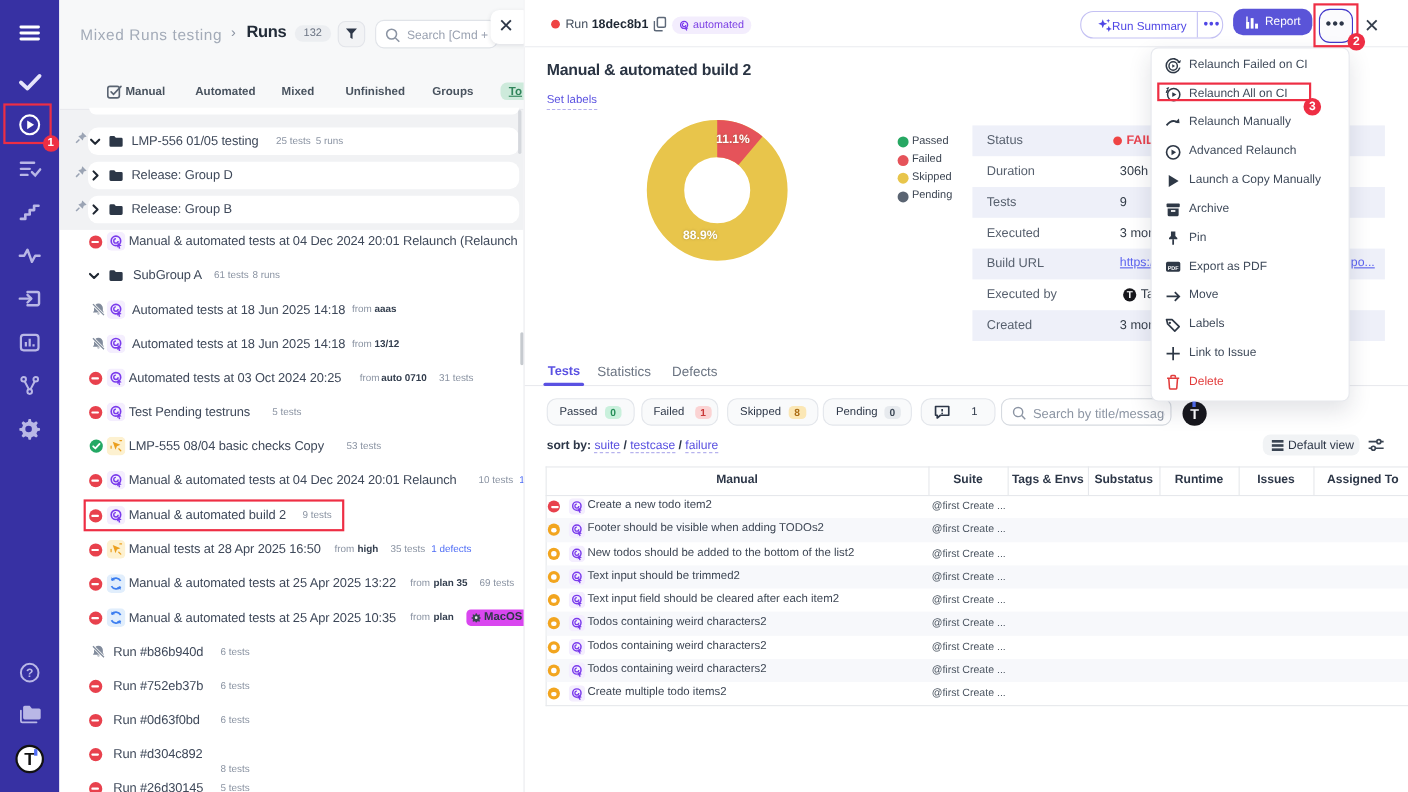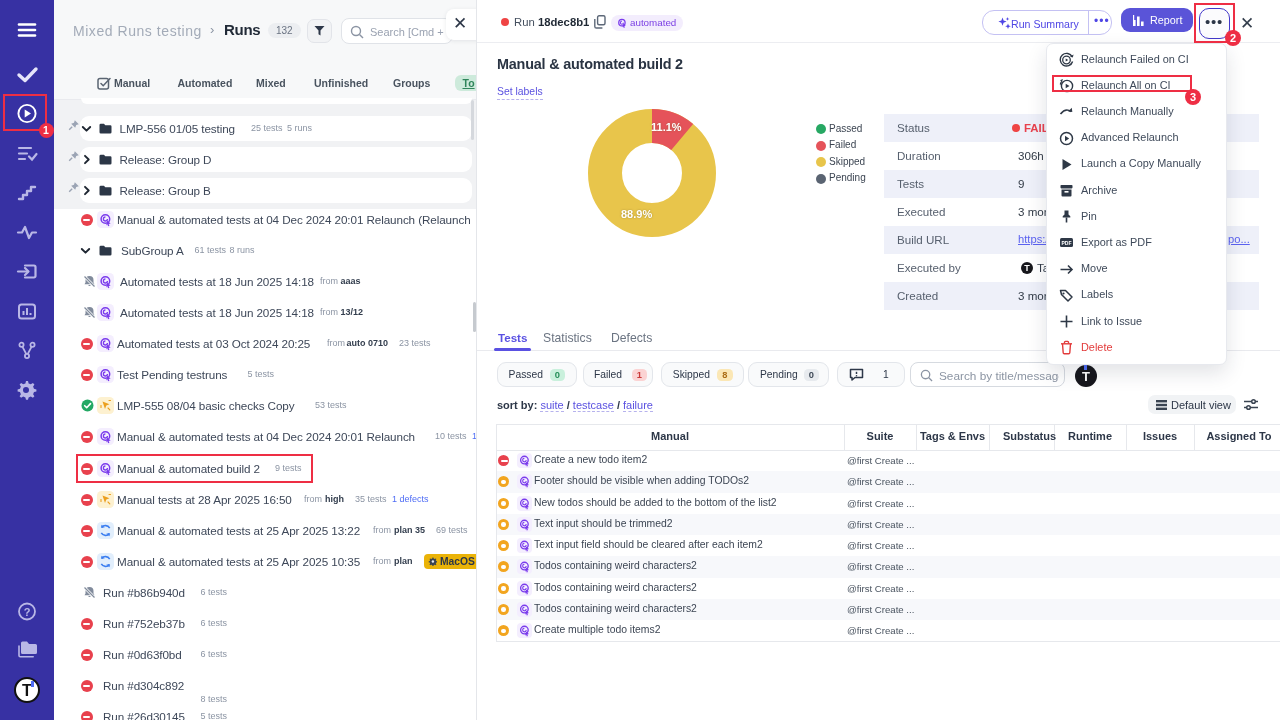--- a/index.html
+++ b/index.html
@@ -245,21 +245,21 @@
   <span class="icr abs" style="left:26.5px; top:337.5px"></span>
   <svg class="abs" style="left:42.5px; top:335.0px" width="17" height="17" viewBox="0 0 17 17">
       <rect width="17" height="17" rx="4.5" fill="#f4eefe"></rect>
       <circle cx="8.4" cy="8" r="4.3" stroke="#7a3bec" stroke-width="1.5" fill="none"></circle>
       <path d="M8.4 6 a2 2 0 1 0 2 2" stroke="#7a3bec" stroke-width="1.3" fill="none"></path>
       <path d="M10.2 9.6 L13.6 12.4 L11.7 12.9 L12.4 14.8 L11.1 15.2 L10.4 13.2 L9.2 14.4 Z" fill="#7a3bec"></path>
     </svg>
   <div class="abs ttl" style="left:63px; top:336.5px; white-space:nowrap;">Automated tests at 03 Oct 2024 20:25</div>
   <div class="abs from" style="left:273px; top:338.0px;">from</div>
   <div class="abs fromb" style="left:292.5px; top:338.0px; white-space:nowrap;">auto 0710</div>
-  <div class="abs meta" style="left:345px; top:338.0px; white-space:nowrap;">23 tests</div>
+  <div class="abs meta" style="left:345px; top:338.0px; white-space:nowrap;">31 tests</div>
   <span class="icr abs" style="left:26.5px; top:368.5px"></span>
   <svg class="abs" style="left:42.5px; top:366.0px" width="17" height="17" viewBox="0 0 17 17">
       <rect width="17" height="17" rx="4.5" fill="#f4eefe"></rect>
       <circle cx="8.4" cy="8" r="4.3" stroke="#7a3bec" stroke-width="1.5" fill="none"></circle>
       <path d="M8.4 6 a2 2 0 1 0 2 2" stroke="#7a3bec" stroke-width="1.3" fill="none"></path>
       <path d="M10.2 9.6 L13.6 12.4 L11.7 12.9 L12.4 14.8 L11.1 15.2 L10.4 13.2 L9.2 14.4 Z" fill="#7a3bec"></path>
     </svg>
   <div class="abs ttl" style="left:63px; top:367.5px; white-space:nowrap;">Test Pending testruns</div>
   <div class="abs meta" style="left:193.5px; top:369.0px; white-space:nowrap;">5 tests</div>
   <svg class="abs" style="left:26.5px; top:399.0px" width="13" height="13" viewBox="0 0 13 13">
@@ -331,21 +331,21 @@
       <g stroke="#3c7ef0" stroke-width="1.6" fill="none">
         <path d="M12.7 6.1 a5 5 0 0 0 -8.3 -0.6"></path>
         <path d="M4.3 10.9 a5 5 0 0 0 8.3 0.6"></path>
       </g>
       <path d="M4.2 2.8 l0.4 3.3 l3.2 -0.9 Z" fill="#3c7ef0"></path>
       <path d="M12.8 14.2 l-0.4 -3.3 l-3.2 0.9 Z" fill="#3c7ef0"></path>
     </svg>
   <div class="abs ttl" style="left:63px; top:554.5px; white-space:nowrap;">Manual &amp; automated tests at 25 Apr 2025 10:35</div>
   <div class="abs from" style="left:319px; top:556.0px;">from</div>
   <div class="abs fromb" style="left:340px; top:556.0px; white-space:nowrap;">plan</div>
-  <div class="abs" style="left:370px; top:554.0px; width:74px; height:15px; background:#eab308; border-radius:4px;">
+  <div class="abs" style="left:370px; top:554.0px; width:74px; height:15px; background:#d946ef; border-radius:4px;">
       <svg width="9" height="9" viewBox="0 0 9 9" style="position:absolute;left:4px;top:3px;">
         <path d="M4.5 0.5 l0.9 0 l0.3 1.1 l1 0.4 l1 -0.6 l0.7 0.7 l-0.6 1 l0.4 1 l1.1 0.3 l0 0.9 l-1.1 0.3 l-0.4 1 l0.6 1 l-0.7 0.7 l-1 -0.6 l-1 0.4 l-0.3 1.1 l-0.9 0 l-0.3 -1.1 l-1 -0.4 l-1 0.6 l-0.7 -0.7 l0.6 -1 l-0.4 -1 l-1.1 -0.3 l0 -0.9 l1.1 -0.3 l0.4 -1 l-0.6 -1 l0.7 -0.7 l1 0.6 l1 -0.4 Z" fill="#3a4452"></path>
         <circle cx="4.9" cy="4.5" r="1.2" fill="#e8eaee"></circle>
       </svg>
       <span style="position:absolute; left:16px; top:2px; font-size:10.3px; font-weight:bold; color:#2d3748;">MacOS</span>
     </div>
   <svg class="abs" style="left:28.5px; top:586.0px" width="13" height="13" viewBox="0 0 13 13">
       <path d="M6.5 1 a4 4 0 0 1 4 4 v2.5 l1 1.7 h-10 l1 -1.7 v-2.5 a4 4 0 0 1 4 -4 Z M5.2 10 a1.4 1.4 0 0 0 2.6 0 Z" fill="#818b9c"></path>
       <line x1="1.5" y1="1.5" x2="11.5" y2="11.5" stroke="#fff" stroke-width="2.6"></line>
       <line x1="1.5" y1="1.5" x2="11.5" y2="11.5" stroke="#818b9c" stroke-width="1.2"></line>
@@ -513,21 +513,21 @@
 <div class="abs" style="left:19px; top:641px; width:784px; height:1px; background:#e6e8ec;"></div>
 <div class="abs" style="left:367px; top:424px; width:1px; height:26px; background:#e6e8ec;"></div>
 <div class="abs" style="left:439px; top:424px; width:1px; height:26px; background:#e6e8ec;"></div>
 <div class="abs" style="left:512px; top:424px; width:1px; height:26px; background:#e6e8ec;"></div>
 <div class="abs" style="left:576.5px; top:424px; width:1px; height:26px; background:#e6e8ec;"></div>
 <div class="abs" style="left:649px; top:424px; width:1px; height:26px; background:#e6e8ec;"></div>
 <div class="abs" style="left:717px; top:424px; width:1px; height:26px; background:#e6e8ec;"></div>
 <div class="abs" style="left:133px; top:430px; width:120px; text-align:center; font-size:11px; font-weight:bold; color:#2d3748; white-space:nowrap;">Manual</div>
 <div class="abs" style="left:343px; top:430px; width:120px; text-align:center; font-size:11px; font-weight:bold; color:#2d3748; white-space:nowrap;">Suite</div>
 <div class="abs" style="left:415.5px; top:430px; width:120px; text-align:center; font-size:11px; font-weight:bold; color:#2d3748; white-space:nowrap;">Tags &amp; Envs</div>
-<div class="abs" style="left:484.5px; top:430px; width:136px; text-align:center; font-size:11px; font-weight:bold; color:#2d3748; white-space:nowrap;">Substatus</div>
+<div class="abs" style="left:484.5px; top:430px; width:120px; text-align:center; font-size:11px; font-weight:bold; color:#2d3748; white-space:nowrap;">Substatus</div>
 <div class="abs" style="left:553px; top:430px; width:120px; text-align:center; font-size:11px; font-weight:bold; color:#2d3748; white-space:nowrap;">Runtime</div>
 <div class="abs" style="left:623px; top:430px; width:120px; text-align:center; font-size:11px; font-weight:bold; color:#2d3748; white-space:nowrap;">Issues</div>
 <div class="abs" style="left:702px; top:430px; width:120px; text-align:center; font-size:11px; font-weight:bold; color:#2d3748; white-space:nowrap;">Assigned To</div>
 <span class="icr abs" style="left:21px; top:455.1px; width:11px; height:11px;"></span>
 <svg class="abs" style="left:40px; top:453.1px" width="15" height="15" viewBox="0 0 17 17">
       <rect width="17" height="17" rx="4.5" fill="#f4eefe"></rect>
       <circle cx="8.4" cy="8" r="4.3" stroke="#7a3bec" stroke-width="1.5" fill="none"></circle>
       <path d="M8.4 6 a2 2 0 1 0 2 2" stroke="#7a3bec" stroke-width="1.3" fill="none"></path>
       <path d="M10.2 9.6 L13.6 12.4 L11.7 12.9 L12.4 14.8 L11.1 15.2 L10.4 13.2 L9.2 14.4 Z" fill="#7a3bec"></path>
     </svg>

